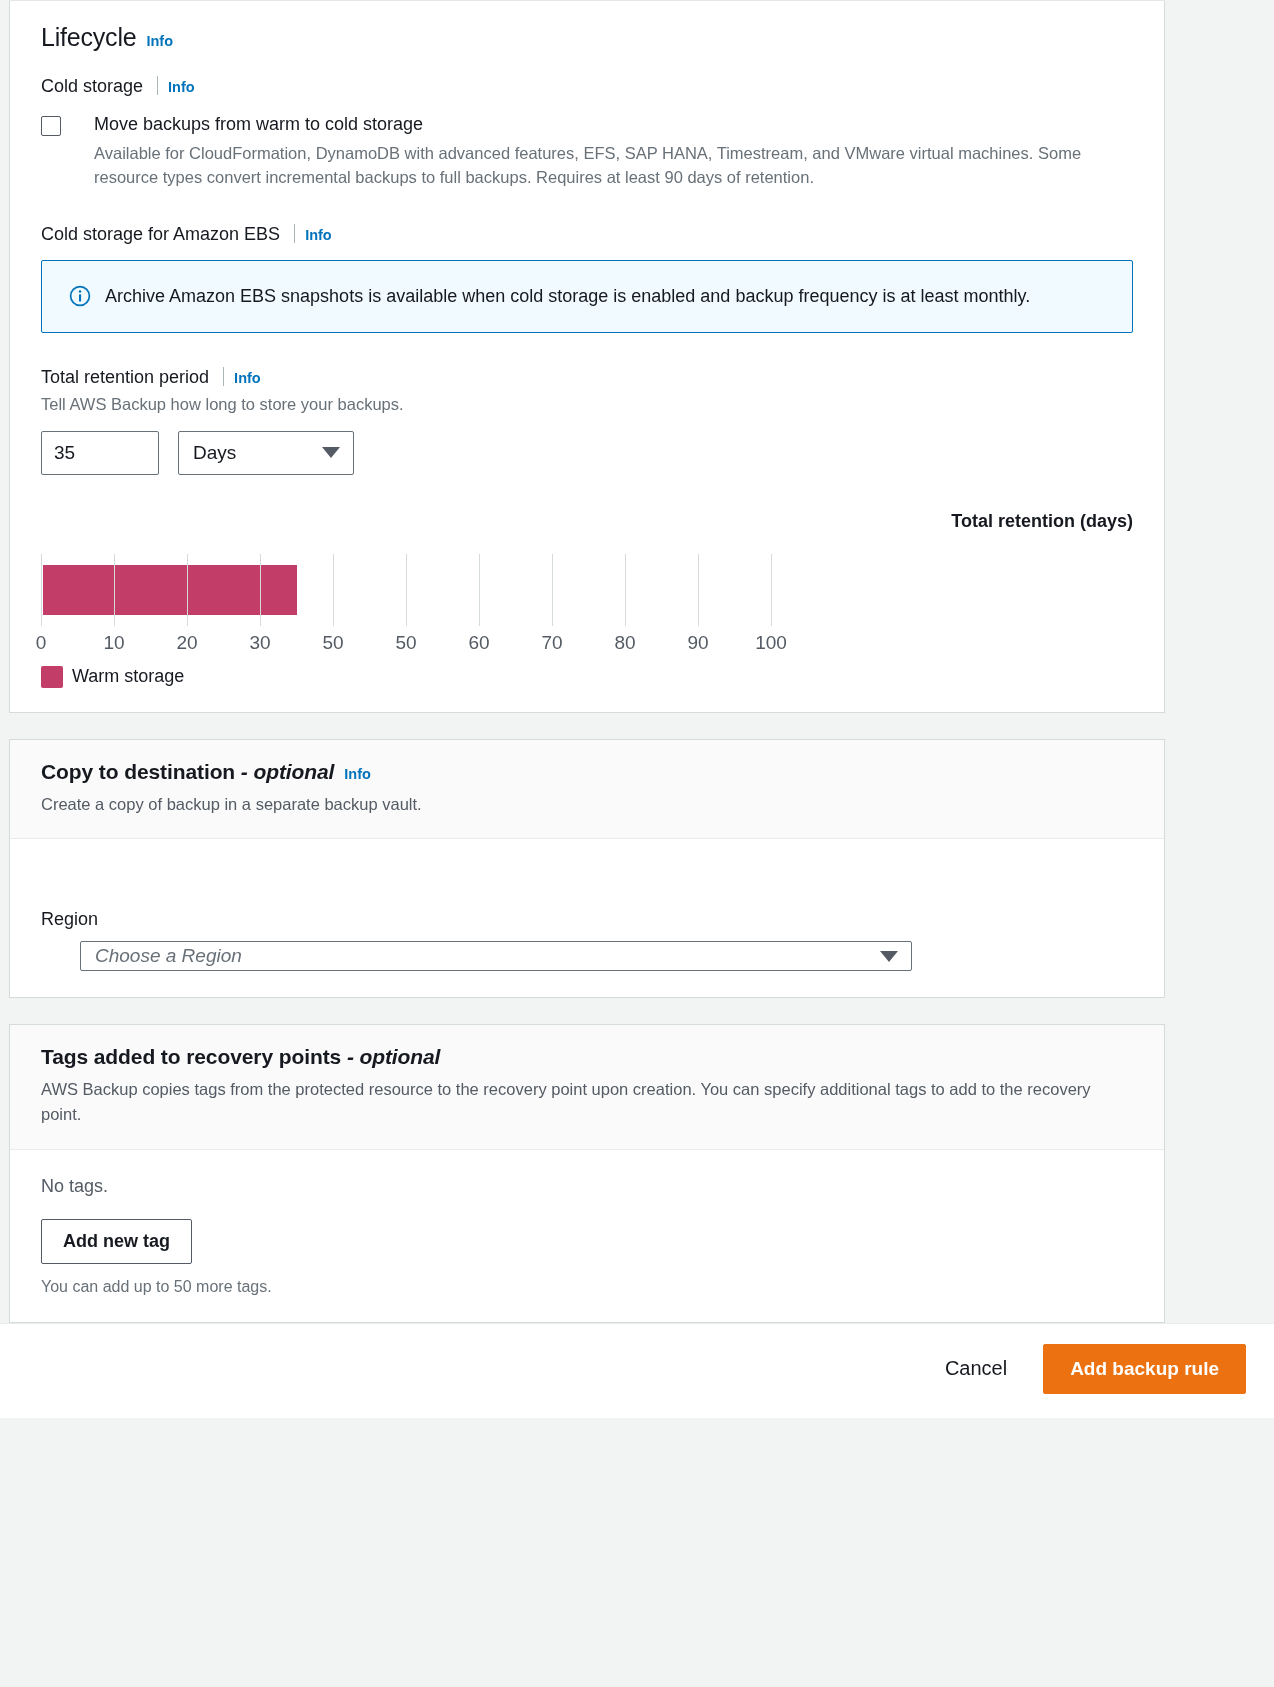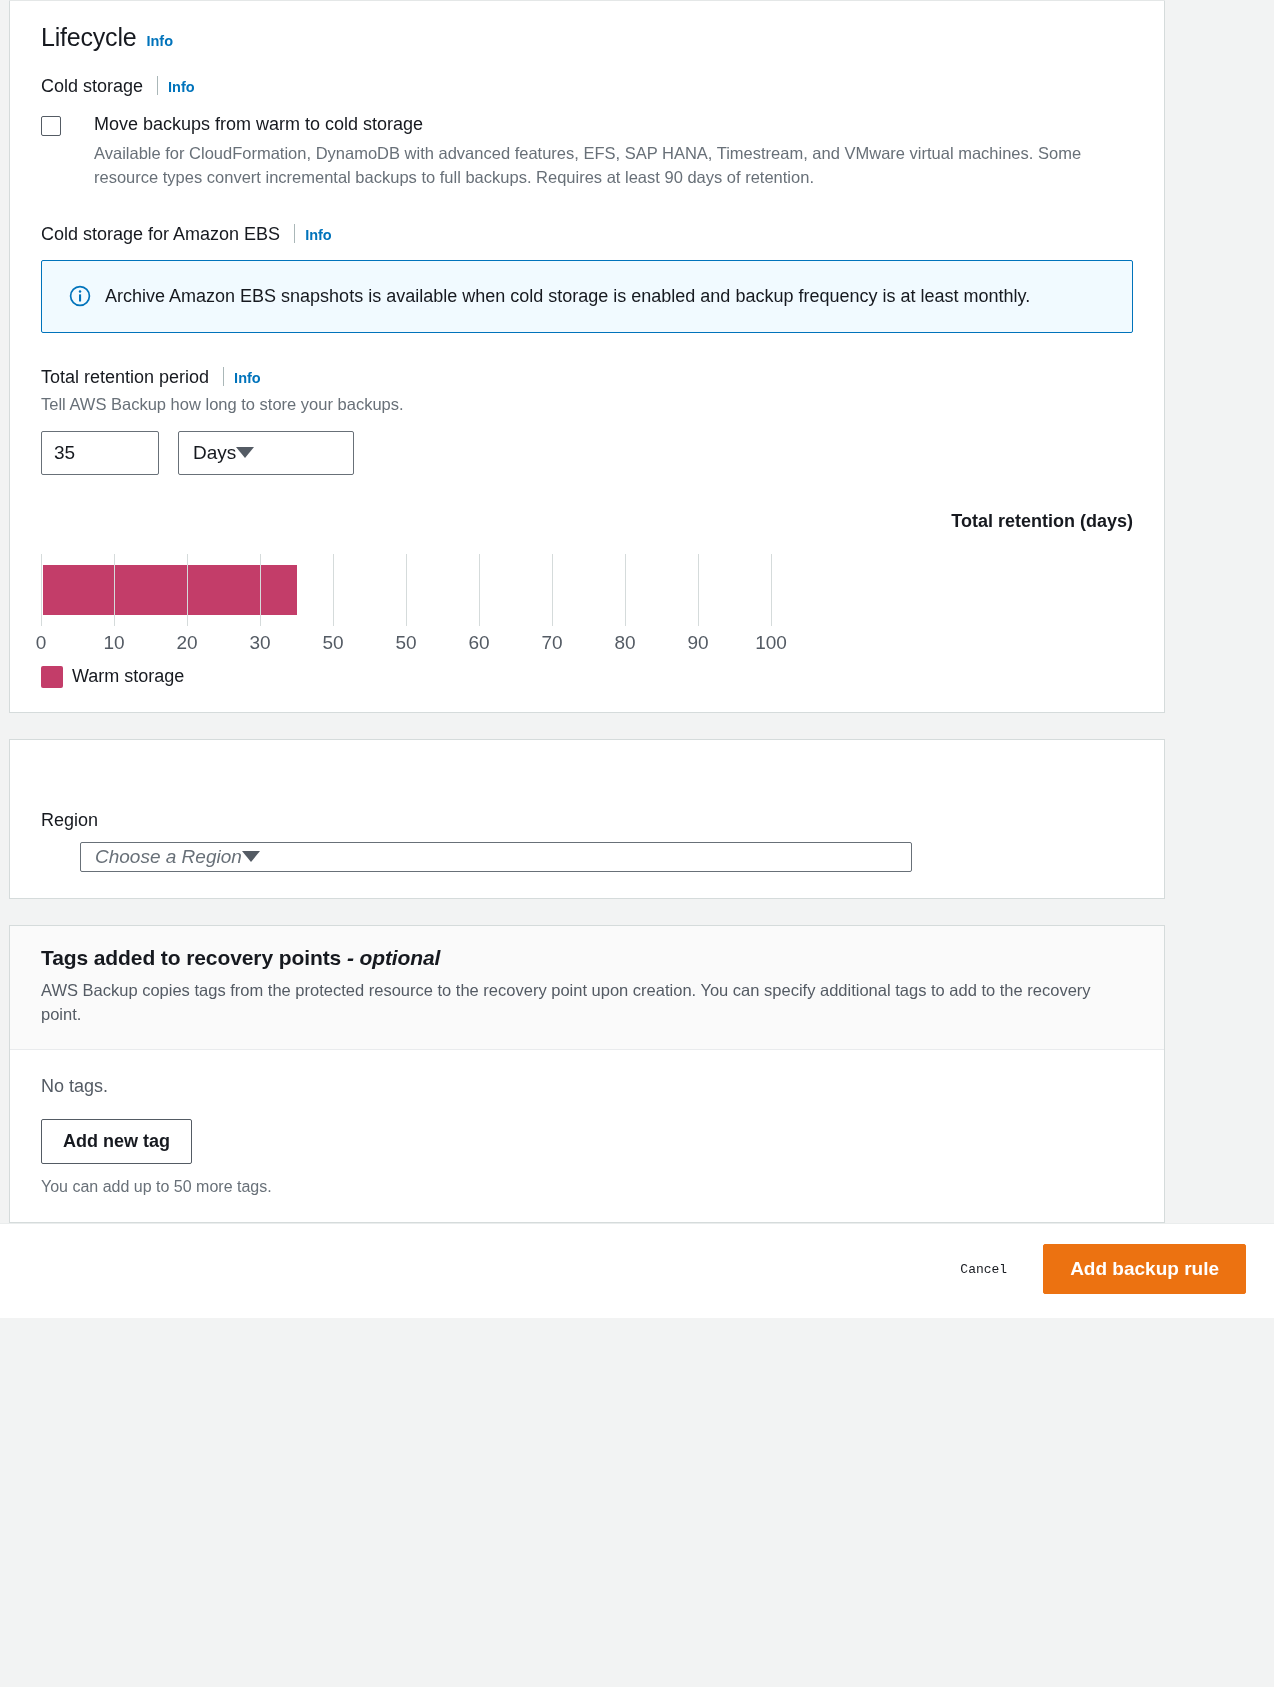--- a/index.html
+++ b/index.html
@@ -160,20 +160,21 @@
     outline: none;
   }
   .select-box {
     width: 176px;
     height: 44px;
     border: 1px solid #687078;
     border-radius: 2px;
     background: #fff;
     display: flex;
     align-items: center;
+    justify-content: space-between;
     padding: 0 13px 0 14px;
     font-size: 19px;
     color: #16191f;
     cursor: pointer;
   }
   .select-wide {
     width: 832px;
     height: 30px;
     font-size: 19px;
     margin-left: 39px;
@@ -266,22 +267,22 @@
     align-items: center;
     justify-content: flex-end;
     gap: 30px;
     border-top: 1px solid #eaeded;
     margin-top: 0;
   }
   .btn-link {
     background: none;
     border: none;
     color: #16191f;
-    font-size: 13px;
-    font-family: Liberation Mono, monospace;
+    font-size: 20px;
+    font-family: Liberation Sans, sans-serif;
     cursor: pointer;
     padding: 10px 6px;
   }
   .btn-primary {
     background: #ec7211;
     border: 1px solid #ec7211;
     border-radius: 2px;
     color: #ffffff;
     font-size: 19px;
     font-weight: 700;
@@ -381,20 +382,24 @@
           <span class="legend-label">Warm storage</span>
         </div>
       </div>
 
     </div>
   </section>
 
   <div class="gap"></div>
 
   <section class="panel">
+    <div class="panel-header">
+      <h2 class="panel-title"><span>Copy to destination</span> <span class="opt-italic">- optional</span></h2><a class="info-link">Info</a>
+      <div class="panel-desc">Create a copy of backup in a separate backup vault.</div>
+    </div>
     <div class="panel-section">
       <div class="field-label" style="display:block;margin-bottom:11px;margin-top:44px;">Region</div>
       <div class="select-box select-wide">
         <span class="select-placeholder">Choose a Region</span>
         <span class="caret"></span>
       </div>
     </div>
   </section>
 
   <div class="gap"></div>

